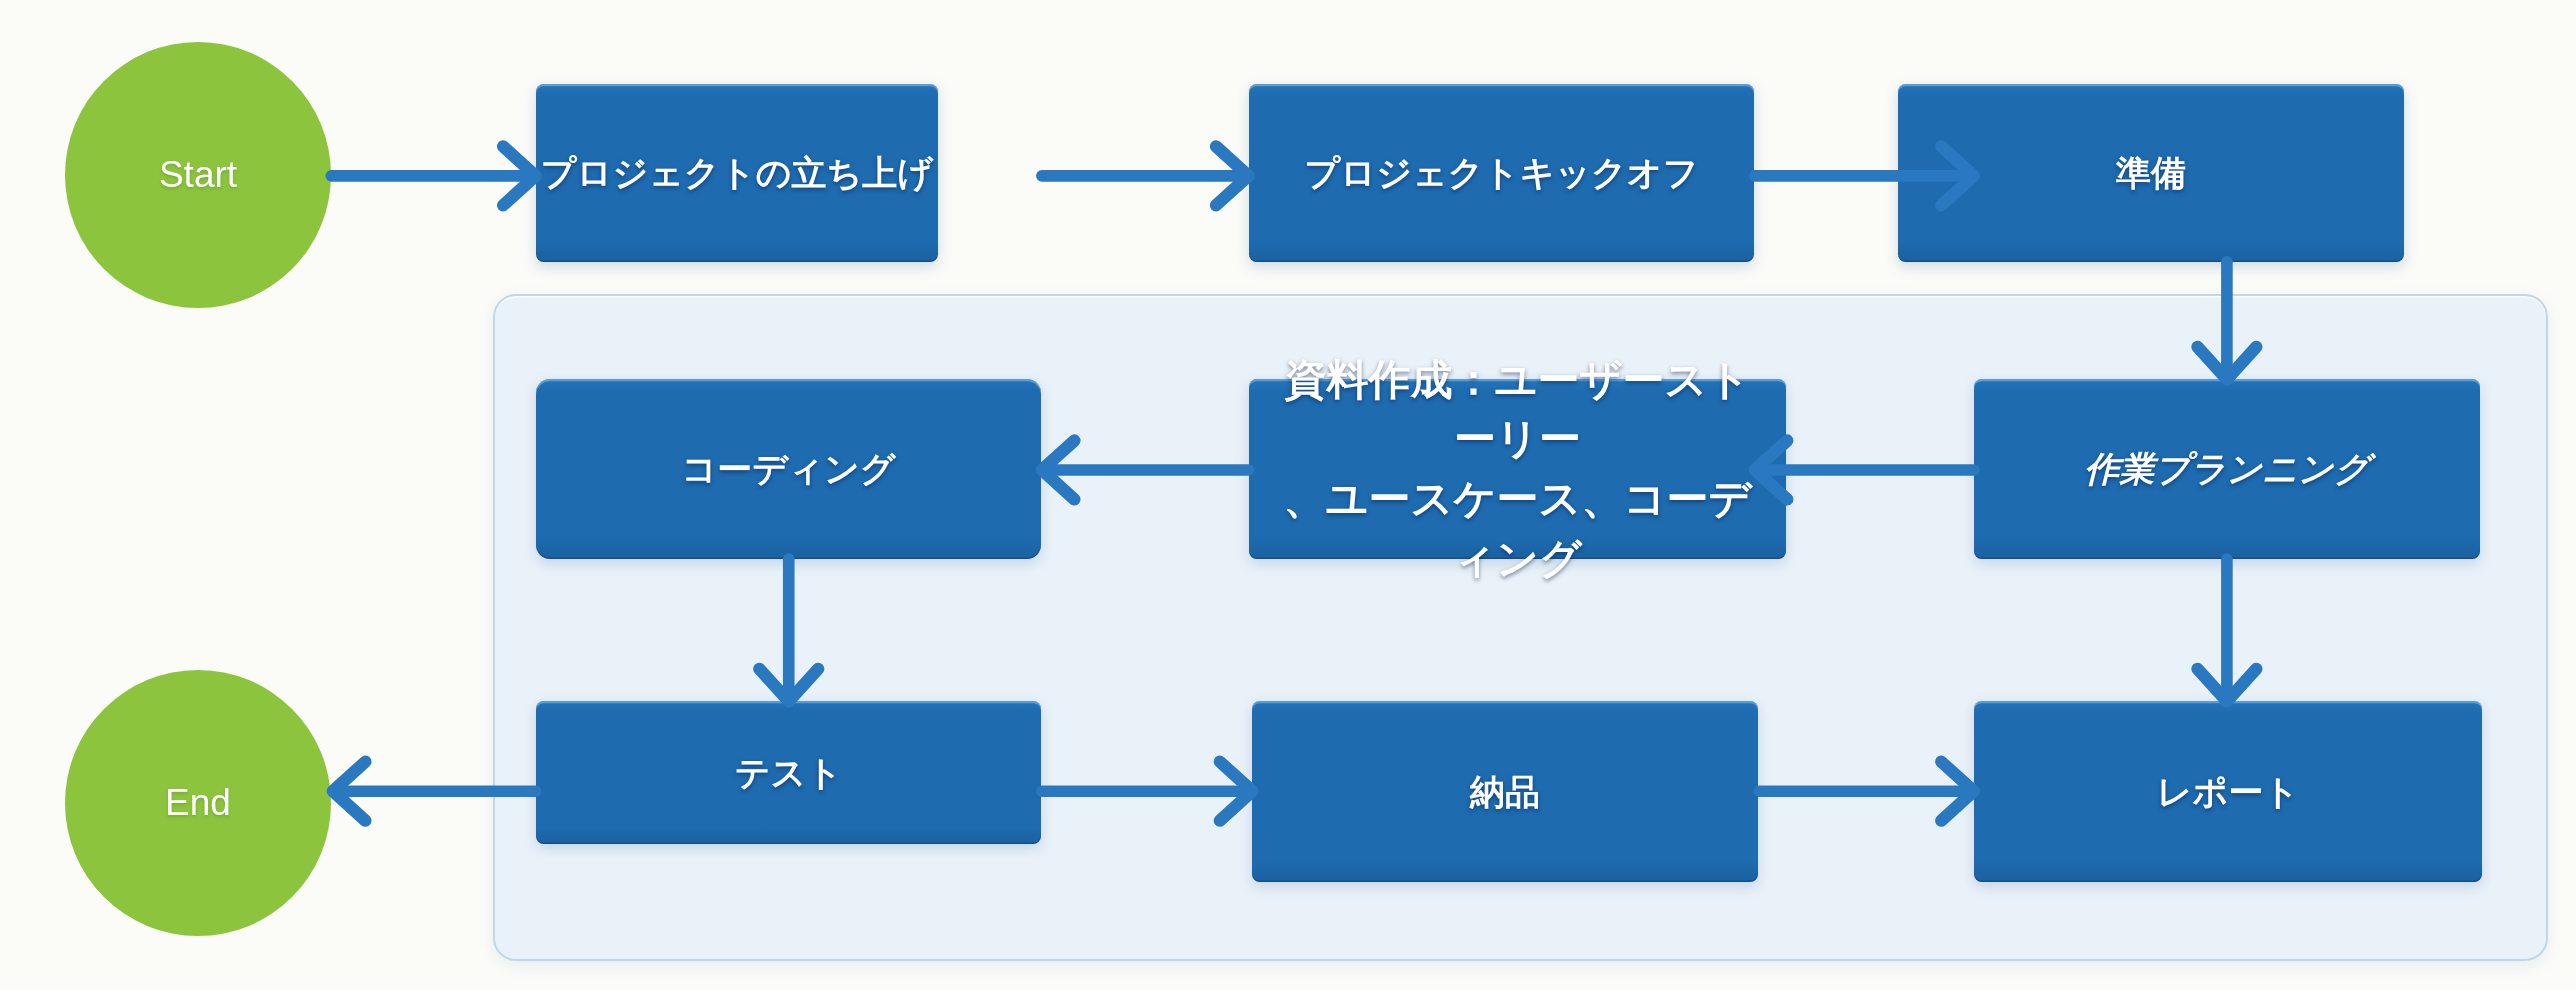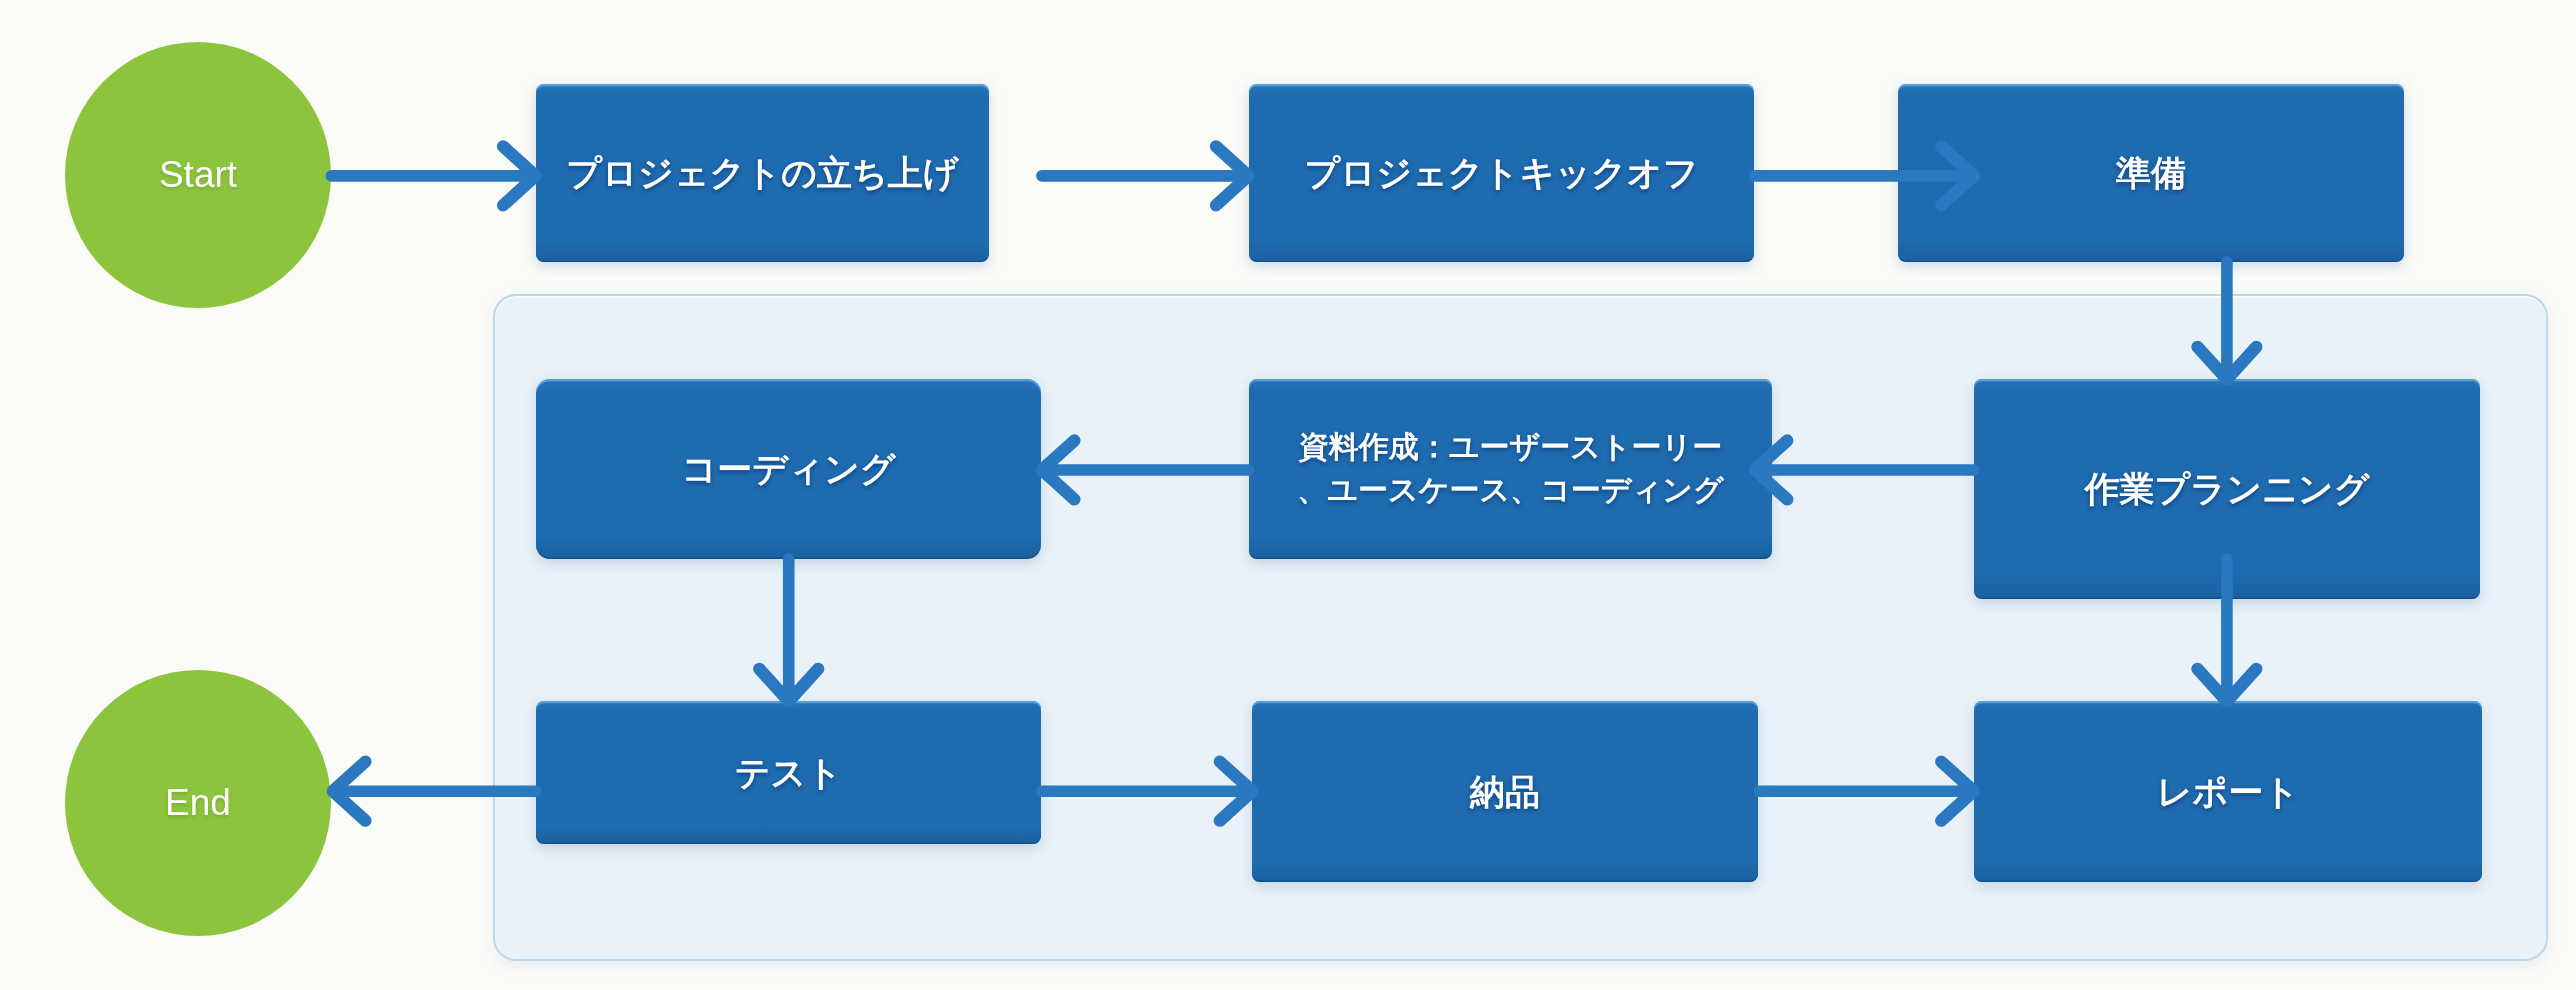--- a/index.html
+++ b/index.html
@@ -44,21 +44,21 @@
     color:var(--text-white);
     font-weight:bold;
     font-size:35px;
     line-height:1.42;
     text-align:center;
     box-shadow:inset 0 2.3px 0 rgba(130,195,235,0.55),
                inset 0 -1.5px 0 rgba(0,40,90,0.3),
                0 4.6px 12.4px rgba(110,145,185,0.3);
     text-shadow:0 2.3px 4.6px rgba(0,25,70,0.5);
   }
-  .node.small-text{ font-size:30px; padding:0 9px; }
+  .node.small-text{ font-size:42px; padding:0 16px; }
   .terminal{
     position:absolute;
     width:266px; height:266px;
     border-radius:50%;
     background:var(--terminal-green);
     display:flex;
     align-items:center;
     justify-content:center;
     color:var(--text-white);
     font-size:37px;
@@ -87,31 +87,31 @@
 
   <div class="loop-container"></div>
 
   <div class="terminal" style="left:65px; top:42px;justify-content:center;">
     <span>Start</span>
   </div>
   <div class="terminal" style="left:65px; top:670px;">
     <span>End</span>
   </div>
 
-  <div class="node" style="left:536px; top:84px; width:453px; height:178px;align-items:center;">
+  <div class="node" style="left:536px; top:84px; width:402px; height:178px;align-items:center;">
     <div>プロジェクトの立ち上げ</div>
   </div>
   <div class="node" style="left:1249px; top:84px; width:505px; height:178px;">
     <div>プロジェクトキックオフ</div>
   </div>
   <div class="node" style="left:1898px; top:84px; width:506px; height:178px;">
     <div>準備</div>
   </div>
 
-  <div class="node" style="left:1974px; top:379px; width:506px; height:220px;">
+  <div class="node" style="left:1974px; top:379px; width:506px; height:180px;font-style:italic;">
     <div>作業プランニング</div>
   </div>
   <div class="node small-text" style="left:1249px; top:379px; width:505px; height:180px;">
     <div>
       <div>資料作成：ユーザーストーリー</div>
       <div>、ユースケース、コーディング</div>
     </div>
   </div>
   <div class="node" style="left:536px; top:379px; width:505px; height:180px;border-radius:14px;">
     <div>コーディング</div>

